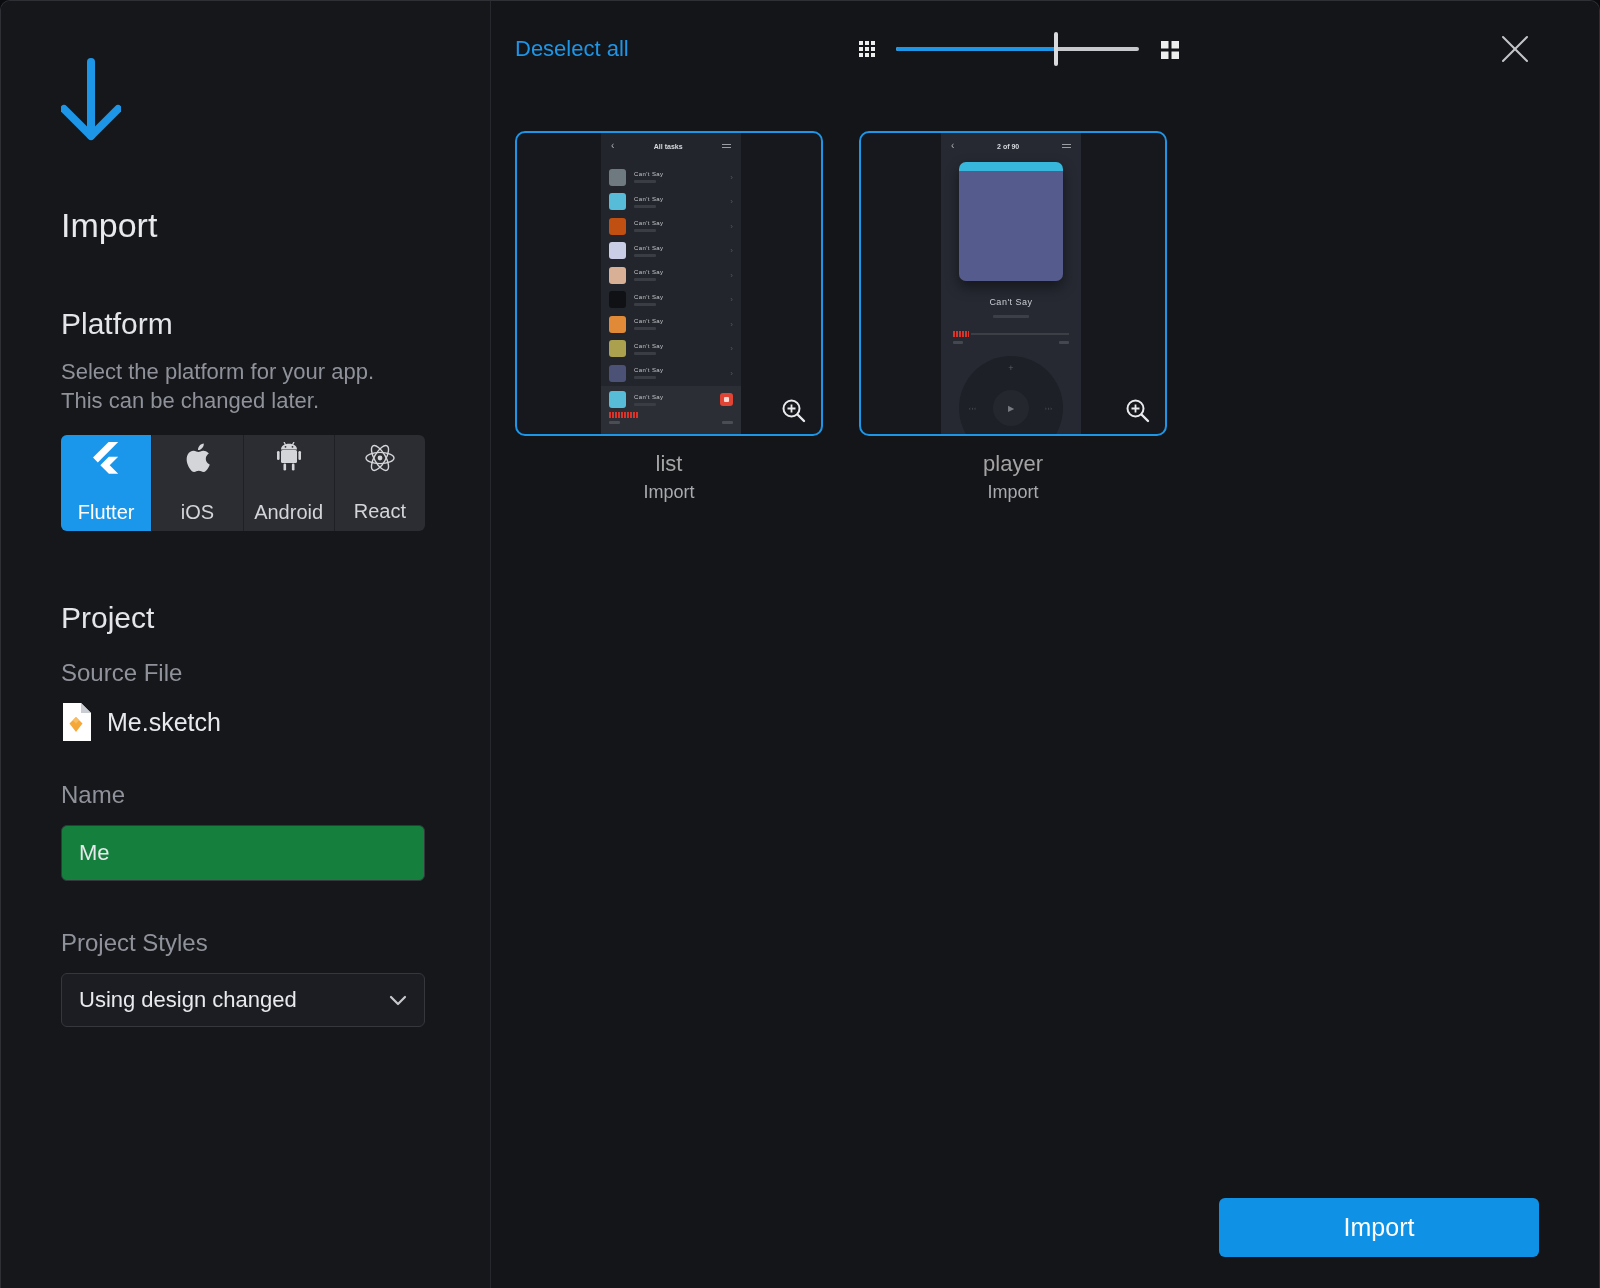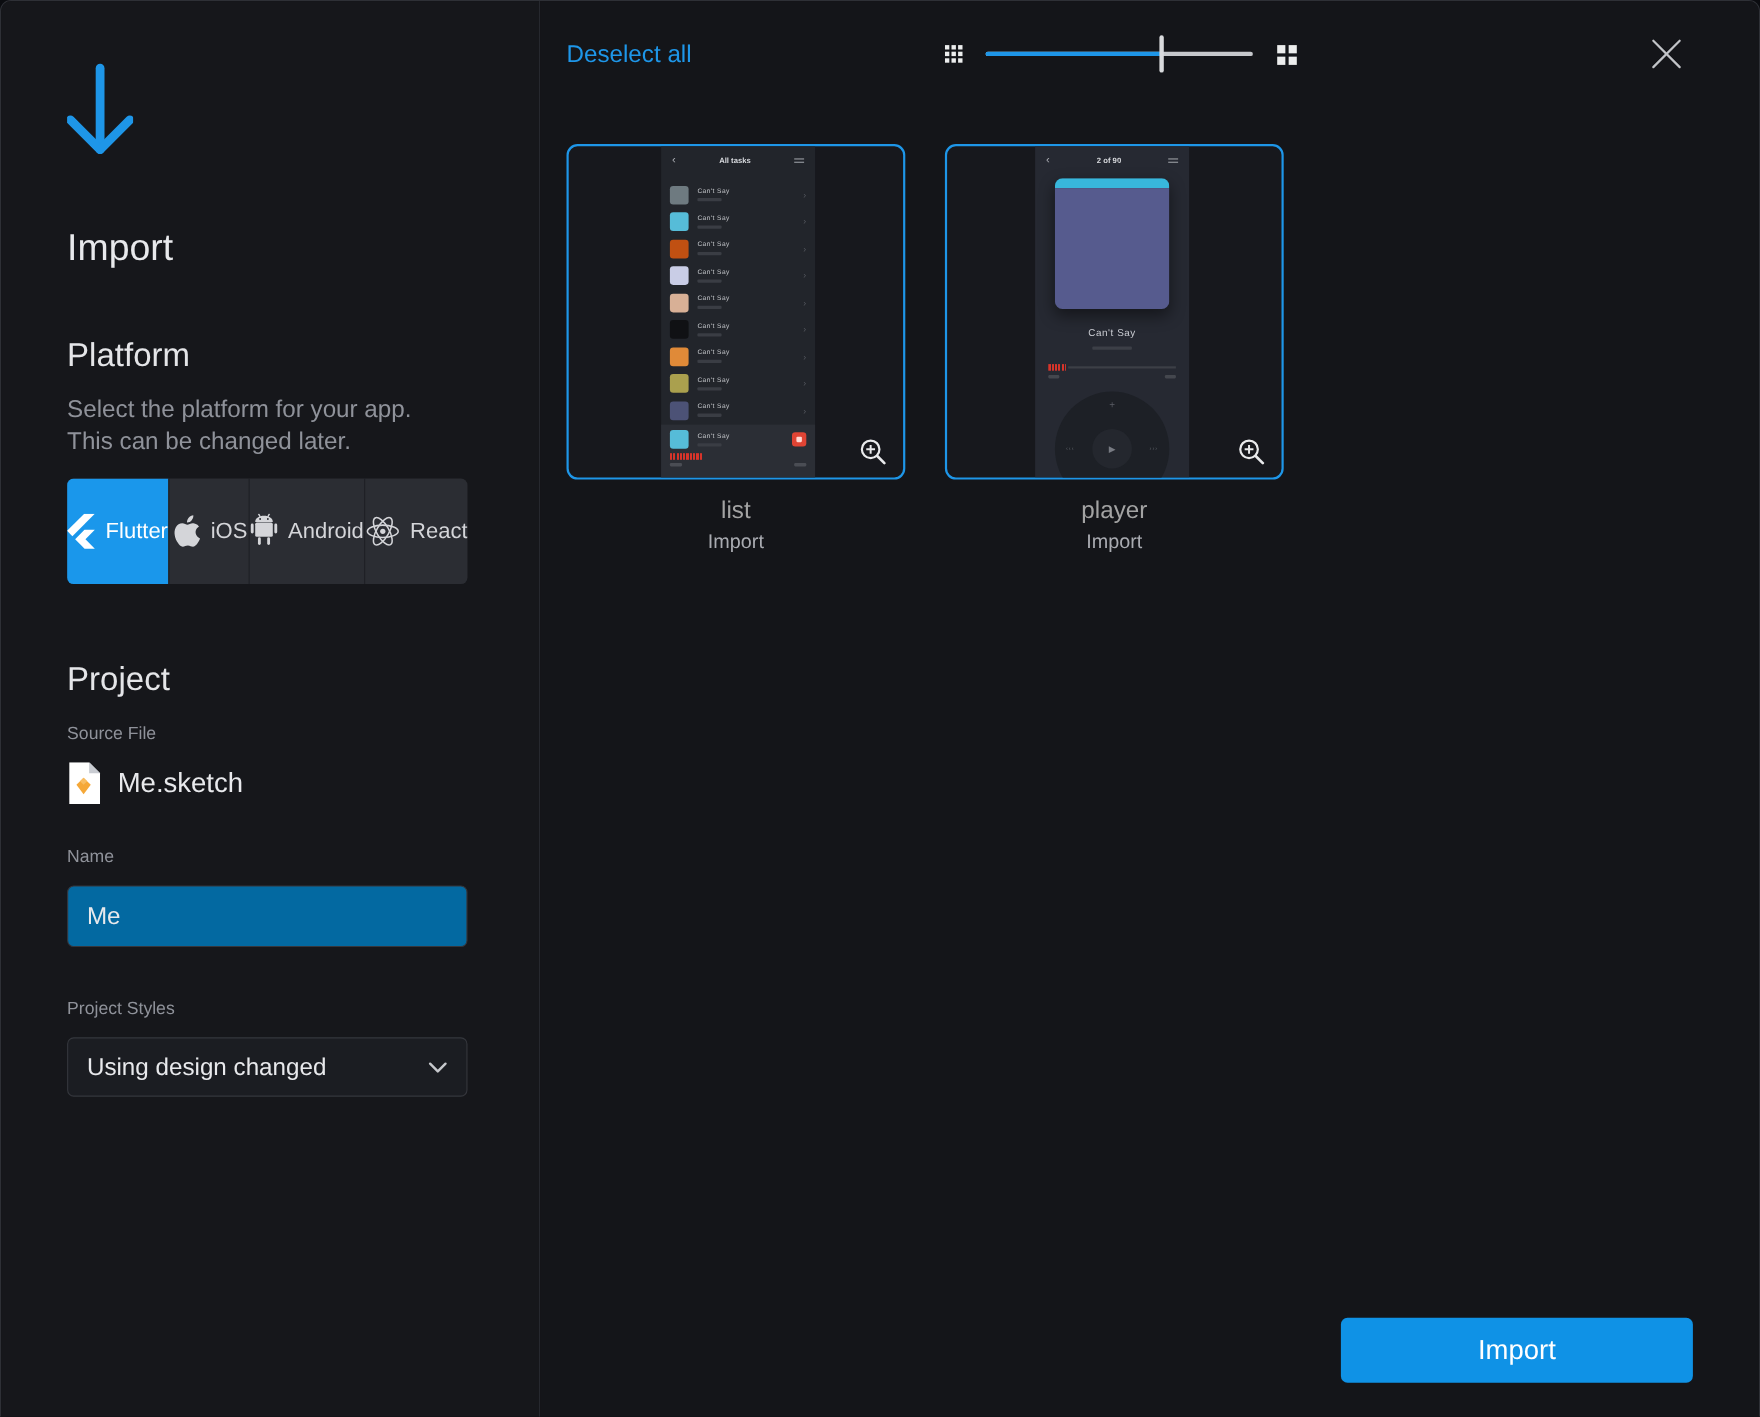--- a/index.html
+++ b/index.html
@@ -18,35 +18,35 @@
   .down-arrow { display:block; }
   .h1 { font-size:34px; color:#e8e9ec; margin-top:62px; font-weight:400; }
   .desc { font-size:22px; line-height:29px; color:#8f929a; margin-top:18px; width:352px; }
   .h2 { font-size:30px; color:#e4e5e8; font-weight:400; }
   .platform-h { margin-top:62px; }
   .platform-group {
     margin-top:20px; width:364px; height:96px; display:flex;
     background:#2b2d33; border-radius:6px; overflow:hidden;
   }
   .ptile {
-    flex:1; display:flex; flex-direction:row; align-items:center; justify-content:center;
-    gap:9px; cursor:pointer; border-left:1px solid #1e2025; color:#d4d5d9;
+    flex:1; display:flex; flex-direction:column; align-items:center; justify-content:center;
+    gap:27px; cursor:pointer; border-left:1px solid #1e2025; color:#d4d5d9;
   }
   .ptile:first-child { border-left:none; }
   .ptile.selected { background:#1a97eb; color:#ffffff; }
   .ptile .plabel { font-size:20px; }
   .ptile svg { display:block; }
   .project-h { margin-top:70px; }
-  .field-label { font-size:16px; color:#8f929a; font-weight:400; }
+  .field-label { font-size:24px; color:#8f929a; font-weight:400; }
   .lbl-source { margin-top:24px; }
   .file-row { display:flex; align-items:center; gap:16px; margin-top:16px; }
   .file-name { font-size:25px; color:#e8e9ec; }
   .lbl-name { margin-top:40px; }
   .text-input {
-    margin-top:16px; width:364px; height:56px; background:#0369a1;
+    margin-top:16px; width:364px; height:56px; background:#15803d;
     border:1px solid #35373d; border-radius:6px; color:#e8e9ec;
     font-size:22px; padding:0 17px; font-family:"Liberation Sans", sans-serif;
     display:block; outline:none;
   }
   .lbl-styles { margin-top:48px; }
   .select {
     margin-top:16px; width:364px; height:54px; background:#1b1d22;
     border:1px solid #35373d; border-radius:6px; color:#e8e9ec;
     font-size:22px; padding:0 17px; display:flex; align-items:center;
     justify-content:space-between; cursor:pointer;

